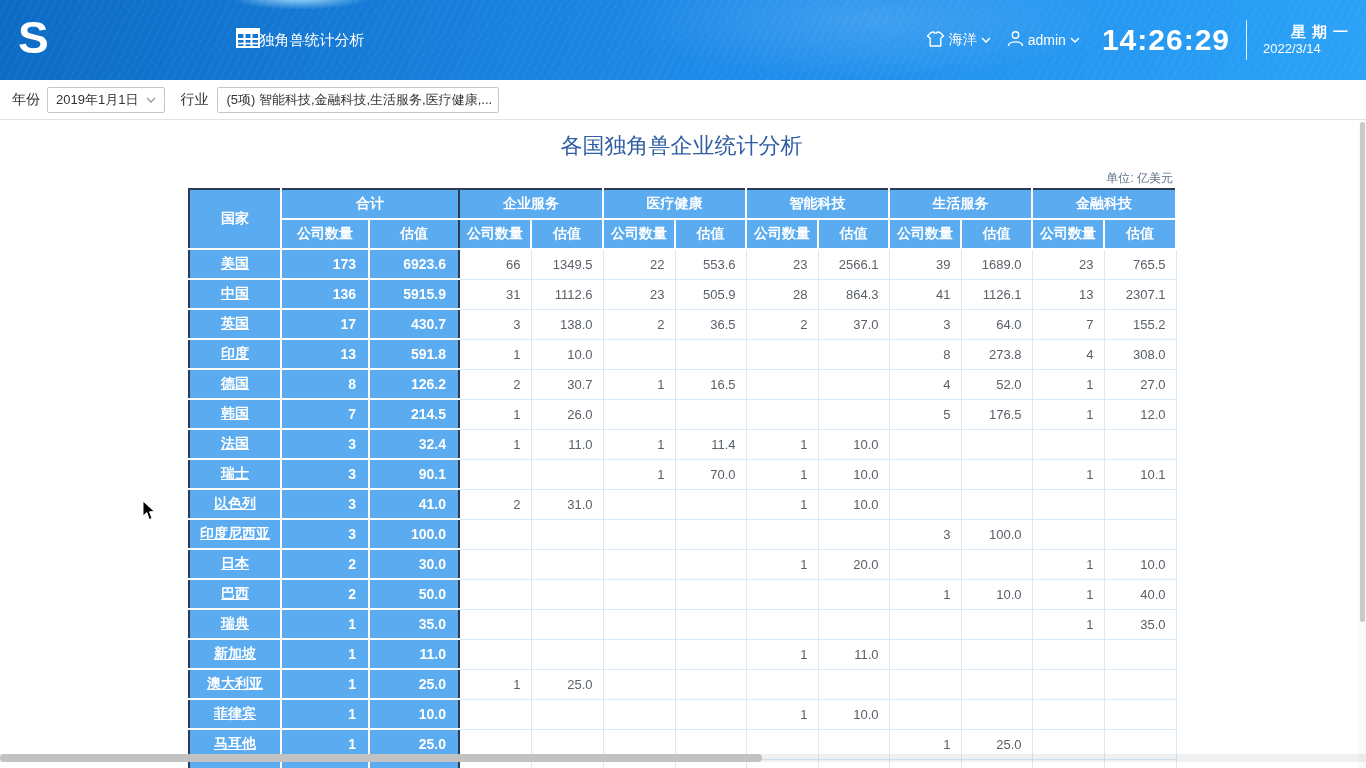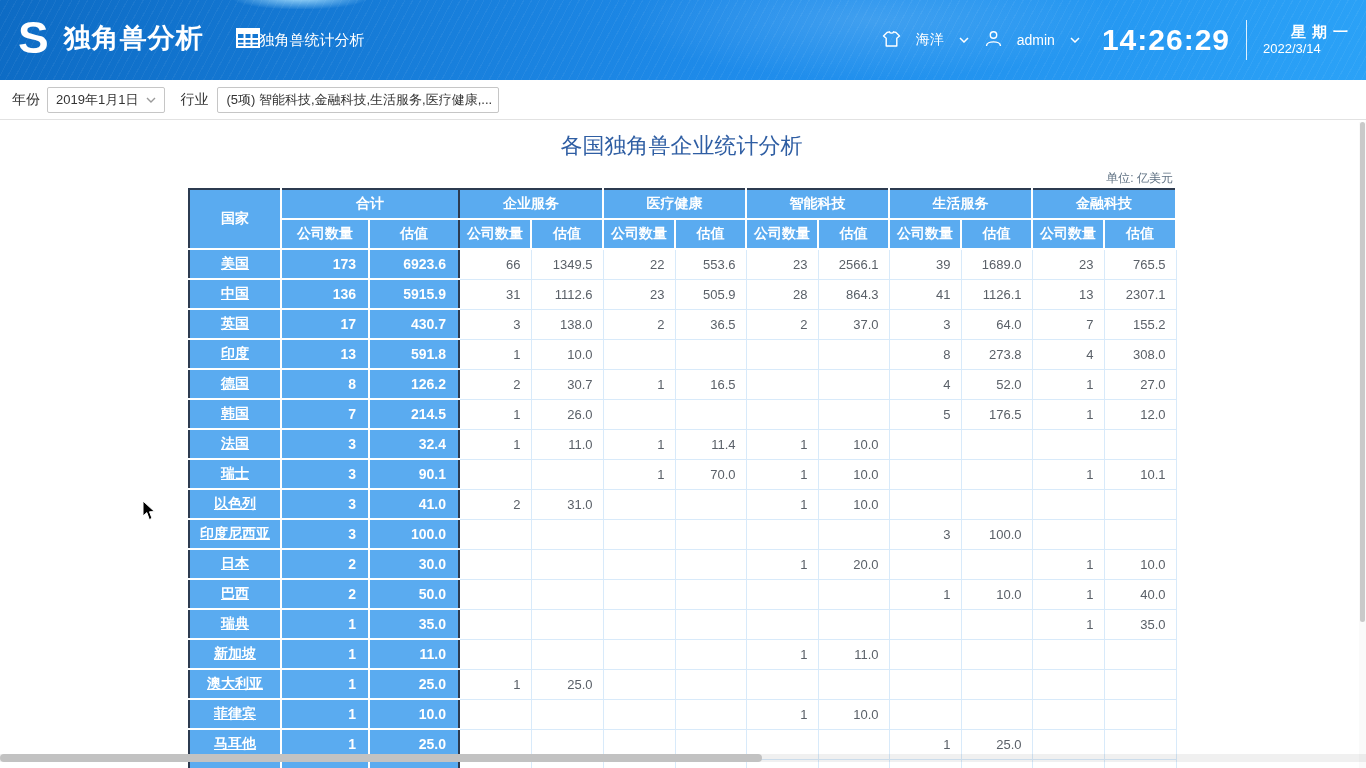--- a/index.html
+++ b/index.html
@@ -16,21 +16,21 @@
     background:radial-gradient(ellipse at center, rgba(255,255,255,.14), rgba(255,255,255,0) 70%); }
   .brand { position:absolute; left:18px; top:15px; display:flex; align-items:center; gap:15px; z-index:2; }
   .logo-s { font-size:46px; font-weight:700; color:#fff; line-height:1; transform:scaleY(.95); }
   .app-title { font-size:27px; font-weight:700; color:#fff; letter-spacing:1px; }
   .nav-tab { position:absolute; left:226px; top:0; width:148px; height:80px; z-index:2;
     display:flex; flex-direction:row; align-items:center; justify-content:center; cursor:pointer;font-family:Liberation Mono, monospace; }
   .tab-glow { position:absolute; top:-3px; left:8px; right:8px; height:12px;
     background:radial-gradient(ellipse at center top, rgba(175,228,255,.95), rgba(175,228,255,0) 75%); }
   .tab-label { font-size:15px; color:#fff; }
   .top-right { position:absolute; right:12px; top:0; height:80px; display:flex; align-items:center; gap:16px; color:#fff; z-index:2; }
-  .hdr-ctl { display:flex; align-items:center; gap:15px; font-size:14px; cursor:pointer; }
+  .hdr-ctl { display:flex; align-items:center; gap:4px; font-size:14px; cursor:pointer; }
   .clock-time { font-size:30px; font-weight:700; letter-spacing:1px; margin-left:6px; }
   .divider { width:1px; height:40px; background:rgba(255,255,255,.85); }
   .date-block { display:flex; flex-direction:column; line-height:1.3; }
   .weekday { font-size:15px; font-weight:700; letter-spacing:6px;margin-left:28px; }
   .date { font-size:13px; }
 
   
   .filter-bar { display:flex; align-items:center; height:40px; padding:0 12px; gap:7px;
     background:#fff; border-bottom:1px solid #e2e2e2; }
   .f-label { font-size:14px; color:#333; }
@@ -70,21 +70,20 @@
   .mouse-cursor { position:absolute; left:142px; top:380px; z-index:9; }
 </style>
 </head>
 <body>
 
 <div class="app">
 
   <header class="topbar">
     <div class="brand">
       <span class="logo-s">S</span>
-      <span class="app-title">独角兽分析</span>
     </div>
 
     <div class="nav-tab">
       <span class="tab-glow"></span>
       <span>
         <svg width="24" height="20" viewBox="0 0 24 20">
           <rect x="1" y="1" width="22" height="18" fill="none" stroke="#fff" stroke-width="2"></rect>
           <rect x="1" y="1" width="22" height="5" fill="#fff"></rect>
           <line x1="1" y1="11" x2="23" y2="11" stroke="#fff" stroke-width="2"></line>
           <line x1="1" y1="15.5" x2="23" y2="15.5" stroke="#fff" stroke-width="1.6"></line>

